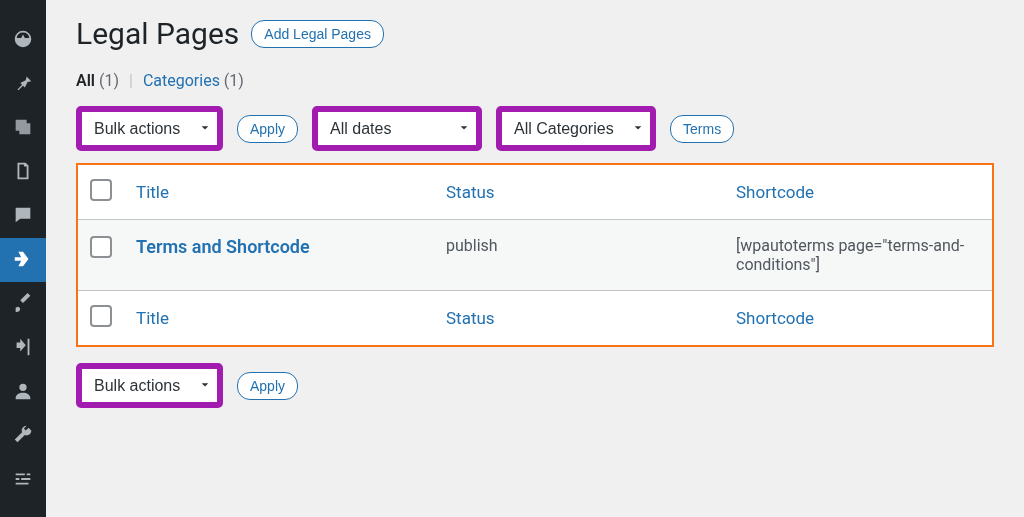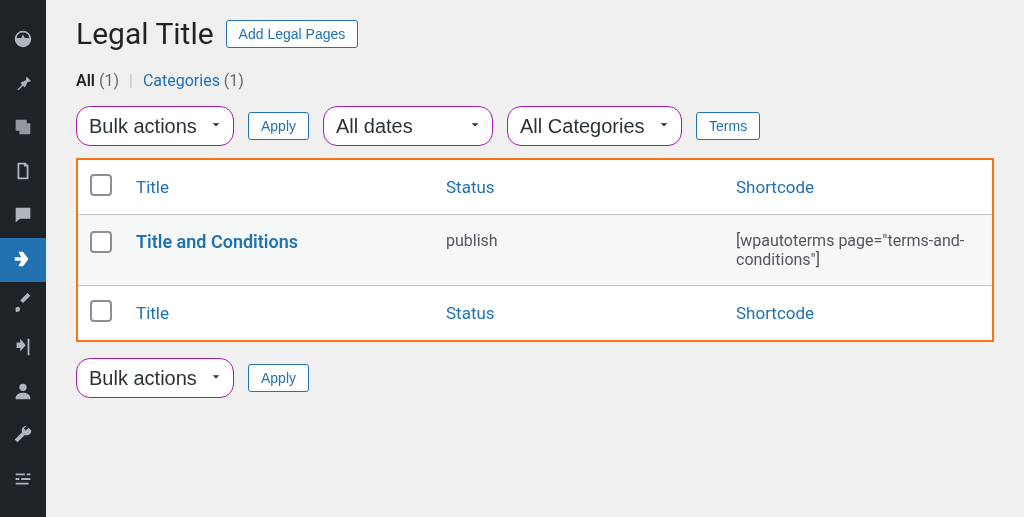--- a/index.html
+++ b/index.html
@@ -47,21 +47,21 @@
 .page-title {
   font-size: 30px;
   font-weight: 400;
   color: #1d2327;
 }
 .btn-outline {
   border: 1px solid #2271b1;
   background: #fff;
   color: #2271b1;
   padding: 5px 12px;
-  border-radius: 3px;
+  border-radius: 13px;
   font-size: 14px;
   cursor: pointer;
 }
 .subsubsub {
   margin: 18px 0 8px 0;
   font-size: 16px;
   color: #646970;
 }
 .subsubsub .current { color: #1d2327; font-weight: 600; }
 .subsubsub .count { color: #646970; font-weight: 400; }
@@ -73,25 +73,25 @@
   gap: 14px;
   margin: 16px 0 12px 0;
   align-items: center;
 }
 .select {
   position: relative;
   display: inline-block;
 }
 .select select {
   appearance: none;
-  border: 1px solid #a21caf;
+  border: 6px solid #a21caf;
   background: #fff;
   padding: 8px 36px 8px 12px;
-  font-size: 20px;
-  border-radius: 14px;
+  font-size: 16px;
+  border-radius: 5px;
   color: #2c3338;
 }
 .select .chev {
   position: absolute;
   right: 10px;
   top: 50%;
   transform: translateY(-50%);
   pointer-events: none;
   color: #2c3338;
 }
@@ -216,21 +216,21 @@
     <span>
       <svg viewBox="0 0 24 24">
           <path d="M4 6h10v2H4zm12 0h4v2h-4zM4 11h4v2H4zm6 0h10v2H10zM4 16h14v2H4zm16 0h0z"></path>
         </svg>
     </span>
   </div>
 </div>
 
 <div class="main">
   <div class="page-header">
-    <h1 class="page-title">Legal Title</h1>
+    <h1 class="page-title">Legal Pages</h1>
     <button class="btn-outline">Add Legal Pages</button>
   </div>
 
   <div class="subsubsub">
     <span class="current">
       <span>All</span>
       <span class="count">(1)</span>
     </span>
     <span class="sep">|</span>
     <a href="#">
@@ -276,21 +276,21 @@
       <tr>
         <th class="col-cb"><span class="cb"></span></th>
         <th class="col-title">Title</th>
         <th class="col-status">Status</th>
         <th>Shortcode</th>
       </tr>
     </thead>
     <tbody>
       <tr>
         <td><span class="cb"></span></td>
-        <td><a href="#" class="row-title">Title and Conditions</a></td>
+        <td><a href="#" class="row-title">Terms and Shortcode</a></td>
         <td>publish</td>
         <td>[wpautoterms page="terms-and-conditions"]</td>
       </tr>
     </tbody>
     <tfoot>
       <tr>
         <th class="col-cb"><span class="cb"></span></th>
         <th class="col-title">Title</th>
         <th class="col-status">Status</th>
         <th>Shortcode</th>

